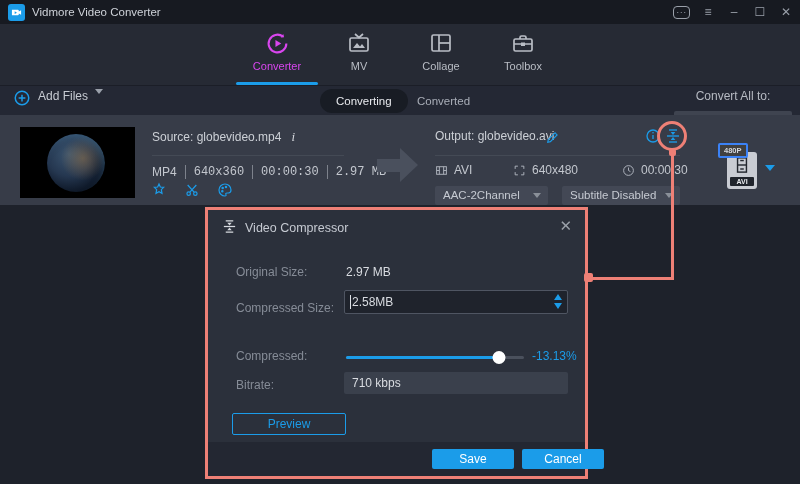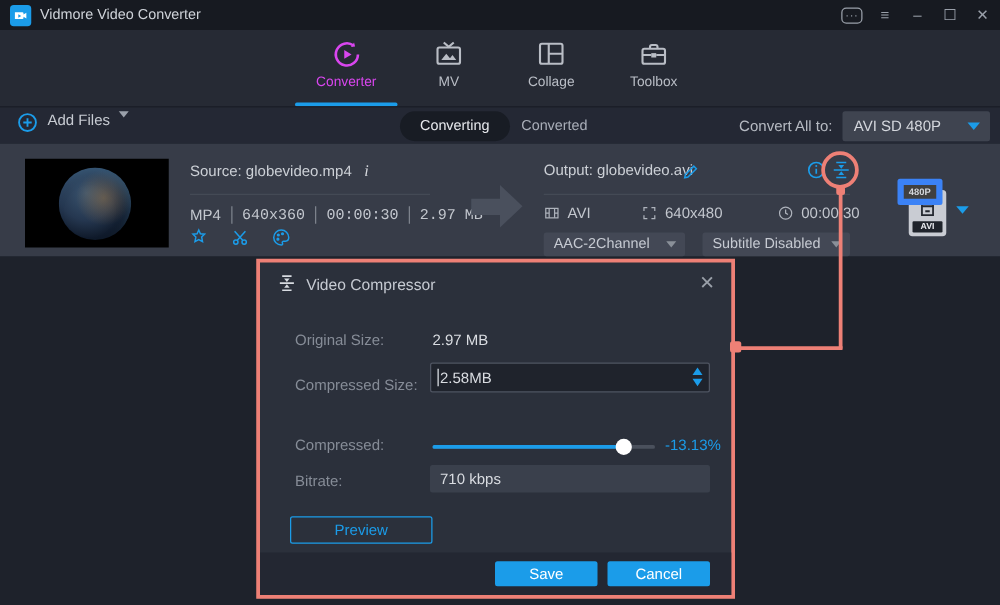--- a/index.html
+++ b/index.html
@@ -32,21 +32,21 @@
   .tab.active::after { content:""; position:absolute; left:0; right:0; bottom:0; height:3px; background:#1b9ce9; border-radius:2px; }
 
   
   .toolbar { position:absolute; left:0; top:85px; width:800px; height:30px; background:#242834; border-top:1px solid rgba(0,0,0,.25); }
   .add-files { position:absolute; left:13px; top:3px; height:24px; display:flex; gap:7px; cursor:pointer; }
   .add-files .lbl { font-size:12px; color:#c7cbd2; }
   .caret-down { width:0; height:0; border-left:4px solid transparent; border-right:4px solid transparent; border-top:5px solid #9aa0aa; }
   .pill-converting { position:absolute; left:320px; top:3px; height:24px; padding:0 16px; border-radius:12px;
                      background:#181c24; color:#e8eaee; font-size:11.5px; line-height:24px; cursor:pointer;text-align:center; }
   .link-converted { position:absolute; left:417px; top:3px; height:24px; line-height:24px; color:#a9aeb8; font-size:11.5px; cursor:pointer; }
-  .convert-all { position:absolute; right:8px; top:3px; height:24px; display:flex; align-items:center; gap:8px; }
+  .convert-all { position:absolute; right:8px; top:3px; height:24px; display:flex; align-items:center; gap:8px;flex-direction:column; }
   .convert-all .lbl { font-size:12px; color:#b6bac2; }
   .select-box { position:relative; background:#3f4450; border-radius:2px; height:24px; width:118px;
                 font-size:12px; color:#d4d7dd; line-height:24px; padding-left:9px; cursor:pointer; }
   .select-box .caret-blue { position:absolute; right:8px; top:9px; border-left:5px solid transparent; border-right:5px solid transparent; border-top:6px solid #1b9ce9; width:0; height:0; }
 
   
   .filerow { position:absolute; left:0; top:115px; width:800px; height:90px; background:#373c48; }
   .thumb { position:absolute; left:20px; top:12px; width:115px; height:71px; background:#000; overflow:hidden; cursor:pointer; }
   .globe { position:absolute; left:27px; top:7px; width:58px; height:58px; border-radius:50%;
            background:
@@ -74,21 +74,21 @@
   .out-meta-item { position:absolute; top:48px; display:flex; align-items:center; gap:6px; font-size:12px; color:#c3c7ce; }
   .dropdown { position:absolute; top:71px; height:19px; background:#434855; border-radius:2px;
               font-size:11.5px; color:#c6cad2; line-height:19px; padding-left:8px; cursor:pointer; }
   .dropdown .caret-blue-sm { position:absolute; right:7px; top:7px; width:0; height:0;
               border-left:4px solid transparent; border-right:4px solid transparent; border-top:5px solid #8a9099; }
 
   .avi-file { position:absolute; left:727px; top:37px; width:30px; height:37px; background:#c9ccd3; border-radius:3px; cursor:pointer; }
   .avi-file .film-glyph { position:absolute; left:8px; top:5px; color:#23272f; }
   .avi-badge { position:absolute; left:3px; bottom:3px; width:24px; text-align:center; background:#20242c; color:#e8eaee;
                font-size:7px; font-weight:bold; border-radius:1px; padding:1px 0; }
-  .res-badge { position:absolute; left:-9px; top:-9px; background:#404040; border:5px solid #3b82f6; color:#d4d7dc;
+  .res-badge { position:absolute; left:-9px; top:-9px; background:#404040; border:2px solid #3b82f6; color:#d4d7dc;
                font-size:7.5px; font-weight:bold; padding:1px 4px; border-radius:2px; }
   .avi-caret { position:absolute; left:765px; top:50px; width:0; height:0;
                border-left:5px solid transparent; border-right:5px solid transparent; border-top:6px solid #1b9ce9; cursor:pointer; }
 
   
   .dialog { position:absolute; left:205px; top:207px; width:383px; height:272px; background:#2b303b;
             border:3px solid #ee8076; z-index:5; }
   .dlg-header-ic { position:absolute; left:14px; top:9px; color:#d8dbe1; }
   .dlg-title { position:absolute; left:37px; top:11px; font-size:12.5px; color:#c6cad2; }
   .dlg-close { position:absolute; right:13px; top:7px; font-size:15px; color:#9aa0a9; cursor:pointer; }
@@ -105,21 +105,21 @@
   .slider .track { position:absolute; left:0; top:5px; width:100%; height:3px; background:#4a505c; border-radius:2px; }
   .slider .fill { position:absolute; left:0; top:5px; height:3px; background:#1b9ce9; border-radius:2px; }
   .slider .handle { position:absolute; top:0; width:13px; height:13px; border-radius:50%; background:#fff; transform:translateX(-50%); }
   .pct-value { position:absolute; left:324px; top:139px; font-size:12px; color:#1b9ce9; }
   .bitrate-field { position:absolute; left:136px; top:162px; width:224px; height:22px; background:#3a404c; border-radius:2px;
                    font-size:12px; color:#d9dce1; line-height:22px; padding-left:8px; }
   .preview-btn { position:absolute; left:24px; top:203px; width:114px; height:22px; border:1px solid #1b9ce9; border-radius:2px;
                  color:#1b9ce9; font-size:12px; text-align:center; line-height:20px; cursor:pointer; }
   .dlg-footer { position:absolute; left:0; right:0; bottom:0; height:34px; background:#232732; }
   .btn-solid { position:absolute; top:7px; width:82px; height:20px; background:#1b9ce9; border-radius:2px;
-               color:#fff; font-size:12px; text-align:center; line-height:20px; cursor:pointer; }
+               color:#fff; font-size:12px; text-align:center; line-height:20px; cursor:pointer;margin-left:36px; }
   .btn-save { left:188px; }
   .btn-cancel { left:278px; }
 
   
   .ann { position:absolute; z-index:9; pointer-events:none; }
   .ann-circle { left:657px; top:121px; width:30px; height:30px; border:3px solid #ee8076; border-radius:50%; }
   .ann-dot-a { left:669px; top:149px; width:7px; height:7px; background:#ee8076; border-radius:2px; }
   .ann-vline { left:671px; top:155px; width:3px; height:124px; background:#ee8076; }
   .ann-hline { left:590px; top:277px; width:84px; height:3px; background:#ee8076; }
   .ann-dot-b { left:584px; top:273px; width:9px; height:9px; background:#ee8076; border-radius:2px; }

